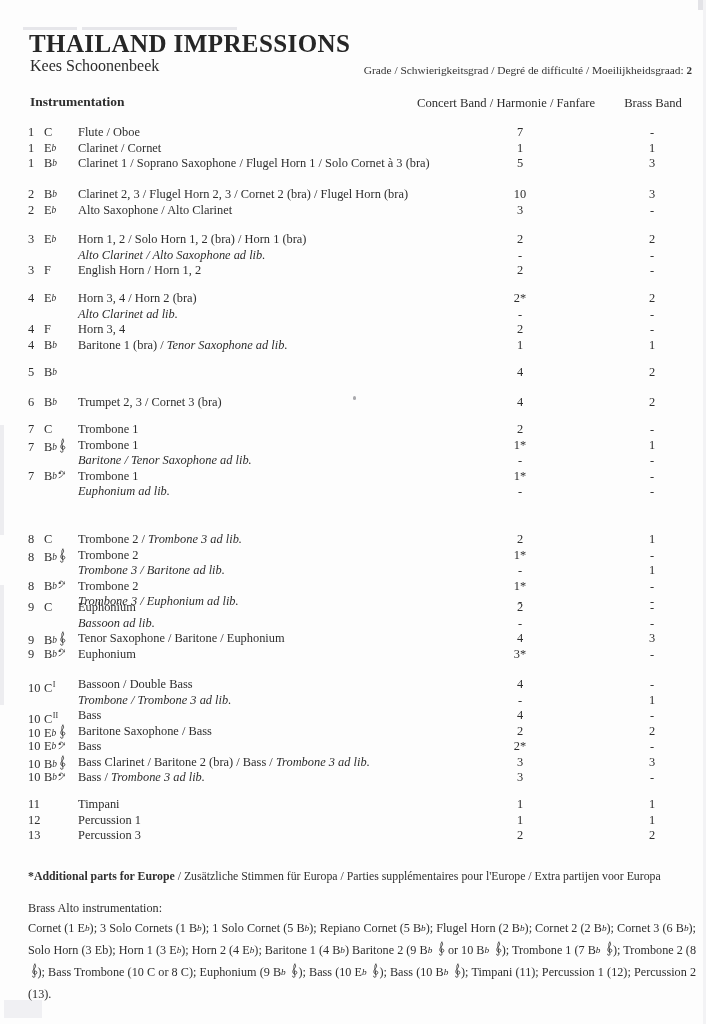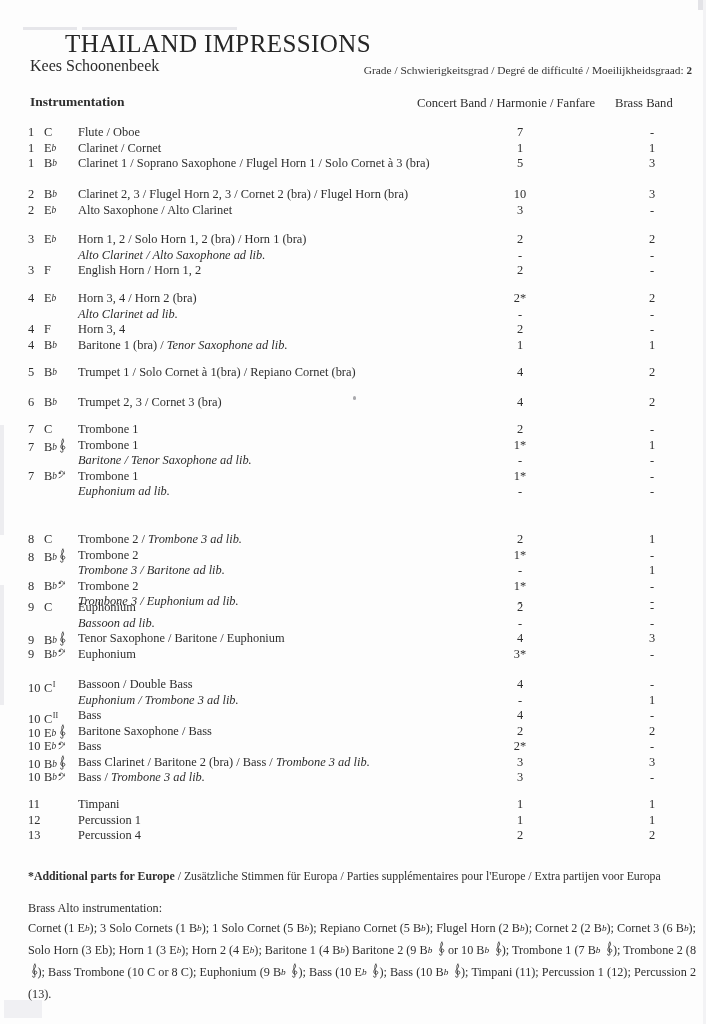--- a/index.html
+++ b/index.html
@@ -3,27 +3,27 @@
 <meta charset="utf-8">
 <style>
   html,body{margin:0;padding:0;}
   body{
     width:706px;height:1024px;position:relative;overflow:hidden;
     background:#fdfdfd;color:#2e2e2e;
     font-family:"Liberation Serif","DejaVu Serif",serif;
   }
   .page{position:absolute;inset:0;}
   .scan-a{position:absolute;pointer-events:none;}
-  .title{position:absolute;left:29px;top:30px;font-size:25px;font-weight:normal;letter-spacing:0.4px;color:#262626;white-space:nowrap;margin-left:36px;}
+  .title{position:absolute;left:29px;top:30px;font-size:25px;font-weight:bold;letter-spacing:0.4px;color:#262626;white-space:nowrap;}
   .composer{position:absolute;left:30px;top:57px;font-size:16px;color:#2c2c2c;white-space:nowrap;}
   .grade{position:absolute;top:64px;right:14px;font-size:11.4px;white-space:nowrap;color:#333;}
   .grade b{font-size:11px;}
   .instr{position:absolute;left:30px;top:94px;font-size:13.5px;font-weight:bold;white-space:nowrap;}
   .colh1{position:absolute;left:417px;top:96px;font-size:12.6px;white-space:nowrap;}
-  .colh2{position:absolute;left:615px;top:96px;width:76px;text-align:left;font-size:12.6px;white-space:nowrap;}
+  .colh2{position:absolute;left:615px;top:96px;width:76px;text-align:center;font-size:12.6px;white-space:nowrap;}
   .table{position:absolute;inset:0;}
   .group{position:absolute;left:0;width:706px;}
   .row{position:relative;height:15.5px;font-size:12.4px;line-height:15.5px;white-space:nowrap;}
   .key{position:absolute;left:28px;}
   .key .num{display:inline-block;min-width:16px;}
   .iname{position:absolute;left:78px;}
   .cb{position:absolute;left:485px;width:70px;text-align:center;}
   .bb{position:absolute;left:617px;width:70px;text-align:center;}
   .flat{font-style:italic;font-size:0.76em;vertical-align:0.12em;}
   sup.k{font-size:8px;vertical-align:5px;margin-left:0.5px;}
@@ -135,21 +135,20 @@
         <div class="row">
           <span class="key"><span class="num">4</span>B<span class="flat">b</span></span>
           <span class="iname"><span>Baritone 1 (bra) / </span><i>Tenor Saxophone ad lib.</i></span>
           <span class="cb">1</span>
           <span class="bb">1</span>
         </div>
       </div>
       <div class="group" style="top: 365px;">
         <div class="row">
           <span class="key"><span class="num">5</span>B<span class="flat">b</span></span>
-          <span class="iname"><span>Trumpet 1 / Solo Cornet à 1(bra) / Repiano Cornet (bra)</span></span>
           <span class="cb">4</span>
           <span class="bb">2</span>
         </div>
       </div>
       <div class="group" style="top: 395px;">
         <div class="row">
           <span class="key"><span class="num">6</span>B<span class="flat">b</span></span>
           <span class="iname"><span>Trumpet 2, 3 / Cornet 3 (bra)</span></span>
           <span class="cb">4</span>
           <span class="bb">2</span>
@@ -277,21 +276,21 @@
       </div>
       <div class="group" style="top: 677px;">
         <div class="row">
           <span class="key"><span class="num">10</span>C<sup class="k">I</sup></span>
           <span class="iname"><span>Bassoon / Double Bass</span></span>
           <span class="cb">4</span>
           <span class="bb">-</span>
         </div>
         <div class="row">
           <span class="key"></span>
-          <span class="iname"><i>Euphonium / </i><i>Trombone 3 ad lib.</i></span>
+          <span class="iname"><i>Trombone / </i><i>Trombone 3 ad lib.</i></span>
           <span class="cb">-</span>
           <span class="bb">1</span>
         </div>
         <div class="row">
           <span class="key"><span class="num">10</span>C<sup class="k">II</sup></span>
           <span class="iname"><span>Bass</span></span>
           <span class="cb">4</span>
           <span class="bb">-</span>
         </div>
         <div class="row">
@@ -347,21 +346,21 @@
           <span class="bb">1</span>
         </div>
         <div class="row">
           <span class="key"><span class="num">12</span></span>
           <span class="iname"><span>Percussion 1</span></span>
           <span class="cb">1</span>
           <span class="bb">1</span>
         </div>
         <div class="row">
           <span class="key"><span class="num">13</span></span>
-          <span class="iname"><span>Percussion 4</span></span>
+          <span class="iname"><span>Percussion 3</span></span>
           <span class="cb">2</span>
           <span class="bb">2</span>
         </div>
       </div>
     </div>
 
   <div class="footnote"><b>*Additional parts for Europe</b><span> / Zusätzliche Stimmen für Europa / Parties supplémentaires pour l'Europe / Extra partijen voor Europa</span></div>
 
   <div class="brass-head">Brass Alto instrumentation:</div>
   <div class="brass-text" id="brassText">Cornet (1 E<span class="flat">b</span>); 3 Solo Cornets (1 B<span class="flat">b</span>); 1 Solo Cornet (5 B<span class="flat">b</span>); Repiano Cornet (5 B<span class="flat">b</span>); Flugel Horn (2 B<span class="flat">b</span>); Cornet 2 (2 B<span class="flat">b</span>); Cornet 3 (6 B<span class="flat">b</span>); Solo Horn (3 Eb); Horn 1 (3 E<span class="flat">b</span>); Horn 2 (4 E<span class="flat">b</span>); Baritone 1 (4 B<span class="flat">b</span>) Baritone 2 (9 B<span class="flat">b</span> <svg class="clef" width="8" height="15" viewBox="0 0 10 20" aria-hidden="true">

